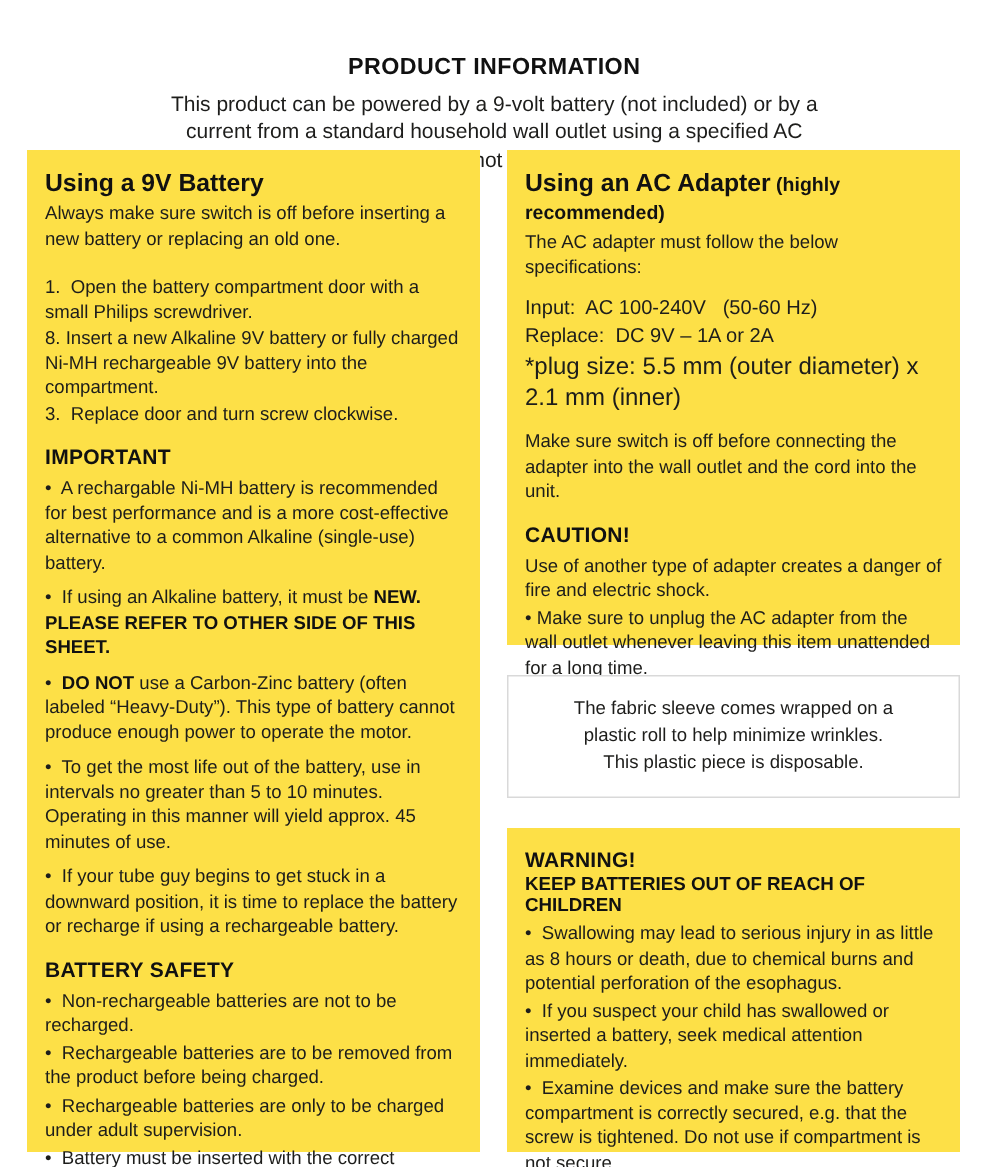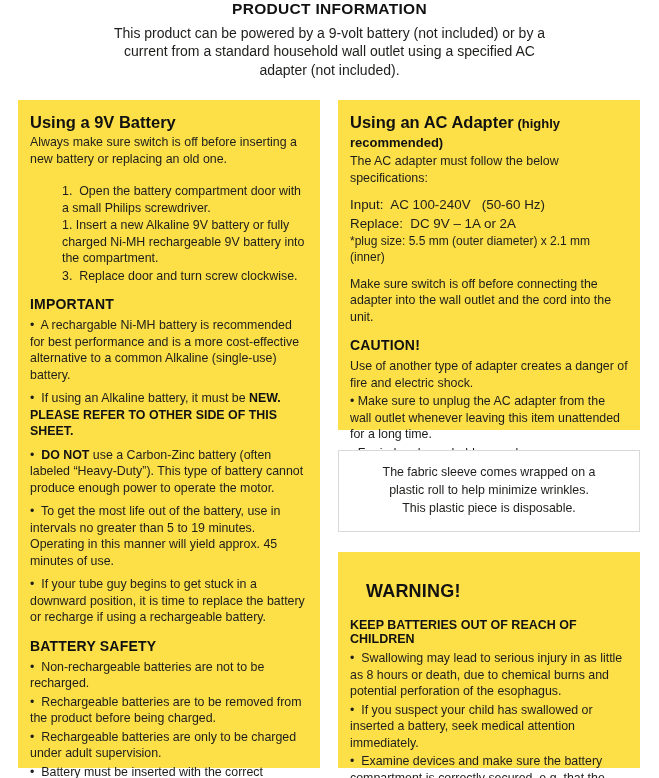--- a/index.html
+++ b/index.html
@@ -7,21 +7,21 @@
   body {
     width: 659px; height: 778px;
     background: #ffffff;
     font-family: "Liberation Sans", "DejaVu Sans", sans-serif;
     color: #1d1d1b;
     -webkit-font-smoothing: antialiased;
   }
   .page { position: relative; width: 659px; height: 778px; overflow: hidden; }
 
   
-  .header { text-align: center; }
+  .header { text-align: center; padding-top: 36px; }
   .title {
     margin: 0 0 6px 0;
     font-size: 15.5px; font-weight: bold; letter-spacing: .3px;
     color: #111;
   }
   .subtitle {
     margin: 0 auto; max-width: 452px;
     font-size: 14px; line-height: 1.32; color: #1d1d1b;
   }
 
@@ -52,26 +52,26 @@
   h2 .hnote { font-size: 13px; }
   h3 {
     margin: 12px 0 5px 0; font-size: 14px; font-weight: bold;
     letter-spacing: .2px; color: #111;
   }
   p {
     margin: 0 0 2px 0; font-size: 12.4px; line-height: 1.33;
     white-space: pre-wrap;
   }
   .sp { margin-bottom: 7px; }
-  .steps { margin-top: 16px; margin-left: 32px; }
+  .steps { margin-top: 16px; }
   .steps p { margin-bottom: 1px; }
   .spec { font-size: 13.4px; margin-bottom: 1px; }
-  .spec-plug { font-size: 12px; margin-bottom: 0; }
+  .spec-plug { font-size: 16px; margin-bottom: 0; }
   .after-gap { margin-top: 10px; }
-  .warn-head { margin: 16px; font-size: 18px; }
+  .warn-head { margin: 0; font-size: 14px; }
   .warn-sub { display: block; font-size: 12.5px; font-weight: bold; color: #111; margin: 1px 0 4px 0; }
   .note-text { font-size: 12.4px; line-height: 1.45; margin: 16px; }
   strong { font-weight: bold; color: #111; }
 </style>
 </head>
 <body>
 
 <div class="page">
 
   <div class="header">
@@ -81,29 +81,29 @@
 
   <div class="columns">
 
     <div class="col">
       <section class="panel left-box">
         <h2>Using a 9V Battery</h2>
         <p>Always make sure switch is off before inserting a new battery or replacing an old one.</p>
 
         <div class="steps">
           <p>1.  Open the battery compartment door with a small Philips screwdriver.</p>
-          <p>1. Insert a new Alkaline 9V battery or fully charged Ni-MH rechargeable 9V battery into the compartment.</p>
+          <p>8. Insert a new Alkaline 9V battery or fully charged Ni-MH rechargeable 9V battery into the compartment.</p>
           <p>3.  Replace door and turn screw clockwise.</p>
         </div>
 
         <h3>IMPORTANT</h3>
         <p class="sp">•  A rechargable Ni-MH battery is recommended for best performance and is a more cost-effective alternative to a common Alkaline (single-use) battery.</p>
         <p class="sp"><span>•  If using an Alkaline battery, it must be </span><strong>NEW.</strong><strong> PLEASE REFER TO OTHER SIDE OF THIS SHEET.</strong></p>
         <p class="sp"><span>•  </span><strong>DO NOT</strong><span> use a Carbon-Zinc battery (often labeled “Heavy-Duty”). This type of battery cannot produce enough power to operate the motor.</span></p>
-        <p class="sp">•  To get the most life out of the battery, use in intervals no greater than 5 to 19 minutes. Operating in this manner will yield approx. 45 minutes of use.</p>
+        <p class="sp">•  To get the most life out of the battery, use in intervals no greater than 5 to 10 minutes. Operating in this manner will yield approx. 45 minutes of use.</p>
         <p class="sp">•  If your tube guy begins to get stuck in a downward position, it is time to replace the battery or recharge if using a rechargeable battery.</p>
 
         <h3>BATTERY SAFETY</h3>
         <p>•  Non-rechargeable batteries are not to be recharged.</p>
         <p>•  Rechargeable batteries are to be removed from the product before being charged.</p>
         <p>•  Rechargeable batteries are only to be charged under adult supervision.</p>
         <p>•  Battery must be inserted with the correct polarity.</p>
 
       </section>
     </div>

